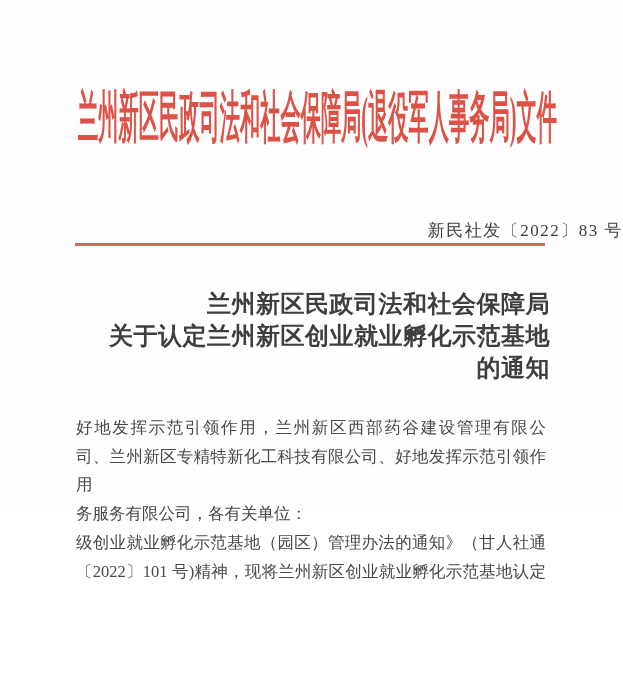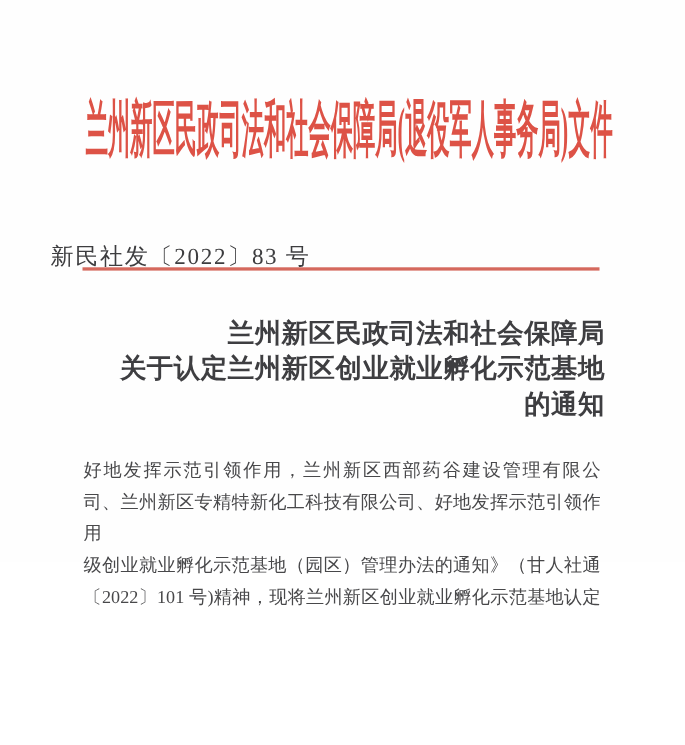--- a/index.html
+++ b/index.html
@@ -25,23 +25,23 @@
   .banner-wrap svg { display: block; }
   .banner-text {
     font-family: "Liberation Serif", "DejaVu Serif", serif;
     font-weight: bold;
   }
   
   .doc-number {
     position: absolute;
     left: 0; top: 219px;
     width: 623px;
-    text-align: left;
+    text-align: right;
     padding-left: 46px;            
-    font-size: 21px;
+    font-size: 17px;
     letter-spacing: 1.5px;
     color: #3d3d3f;
   }
   
   .red-rule {
     position: absolute;
     left: 75px; top: 243px;
     width: 470px; height: 3px;
   }
   
@@ -94,20 +94,21 @@
   <div class="doc-title">
     <div>兰州新区民政司法和社会保障局</div>
     <div>关于认定兰州新区创业就业孵化示范基地</div>
     <div>的通知</div>
   </div>
 
   <div class="body-text">
     <div>
       <div class="line">好地发挥示范引领作用，兰州新区西部药谷建设管理有限公</div>
       <div class="line">司、兰州新区专精特新化工科技有限公司、好地发挥示范引领作用</div>
+      <div class="line end">务服务有限公司，各有关单位：</div>
     </div>
     <div>
       <div class="line">级创业就业孵化示范基地（园区）管理办法的通知》（甘人社通</div>
       <div class="line">〔2022〕101 号)精神，现将兰州新区创业就业孵化示范基地认定</div>
     </div>
   </div>
 
 </div>
 
 </body></html>

